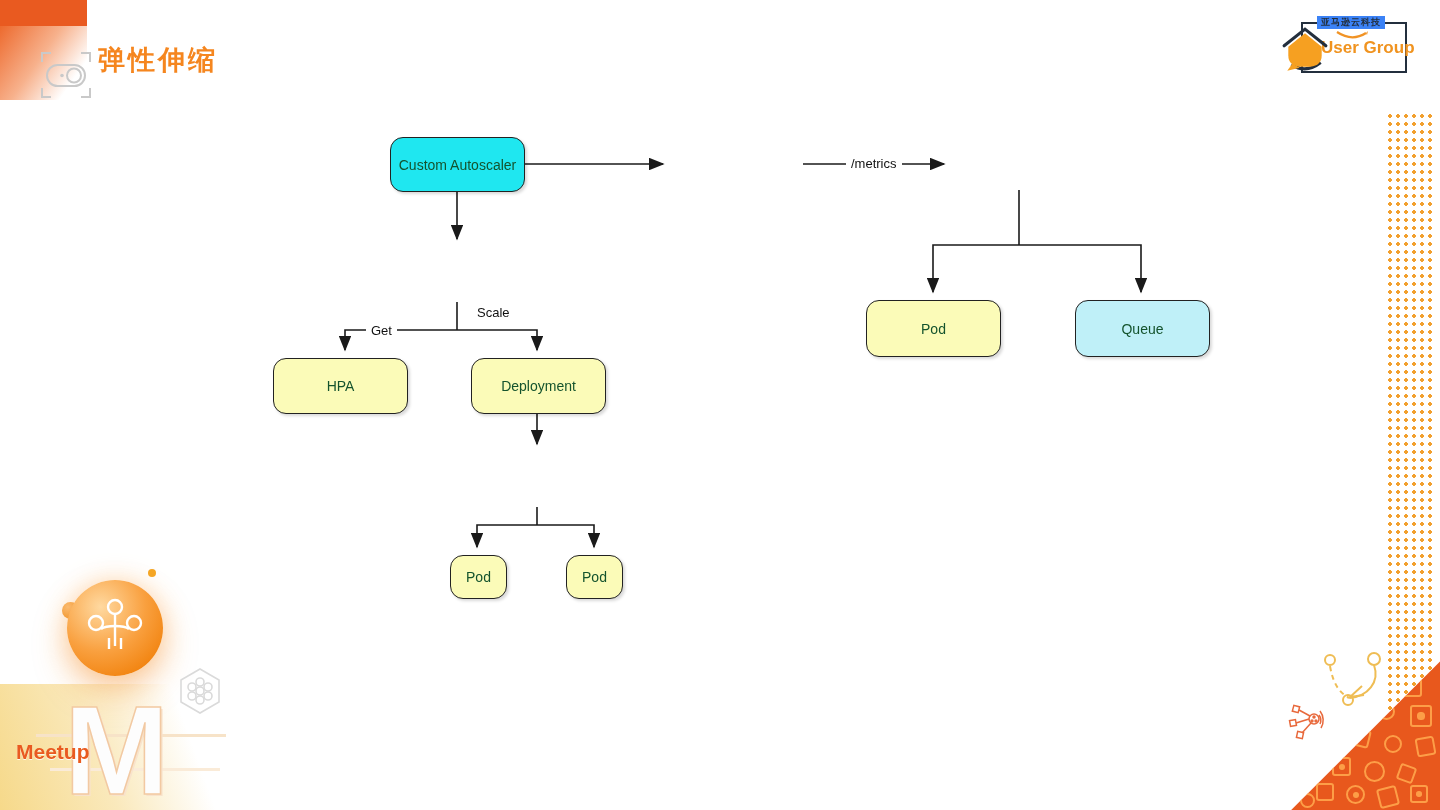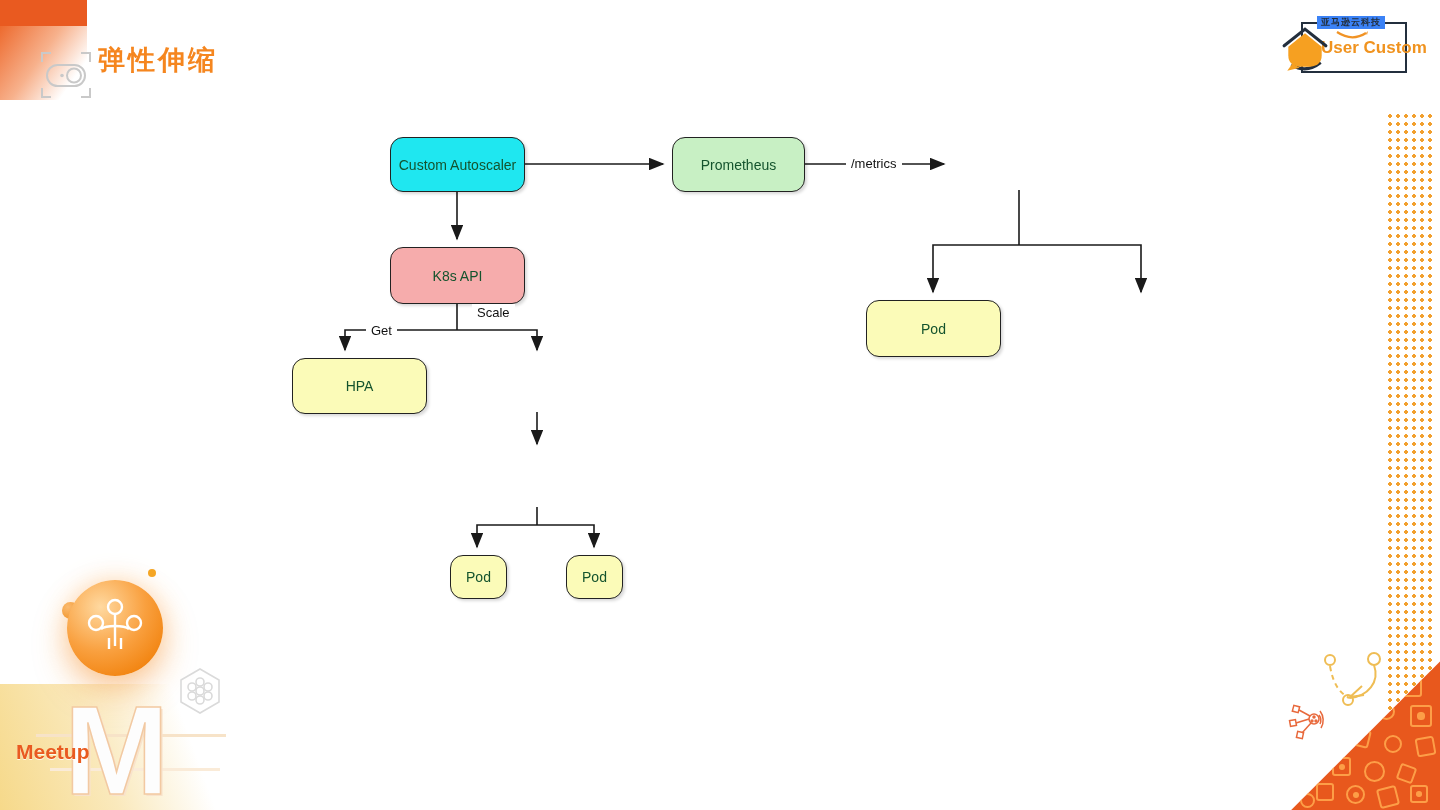--- a/index.html
+++ b/index.html
@@ -25,21 +25,21 @@
   .logo .house{position:absolute;left:-2px;top:14px;}
 
   
   .node{position:absolute;border:1.5px solid #222;border-radius:13px;display:flex;
         align-items:center;justify-content:center;font-size:14px;color:#14532d;
         box-shadow:2px 2px 3px rgba(0,0,0,.15);text-align:center;}
   .pos-autoscaler{left:390px;top:137px;width:133px;height:53px;}
   .pos-prometheus{left:672px;top:137px;width:131px;height:53px;}
   .pos-aggregator{left:953px;top:137px;width:133px;height:53px;}
   .pos-k8s{left:390px;top:247px;width:133px;height:55px;}
-  .pos-hpa{left:292px;top:358px;width:133px;height:54px;}
+  .pos-hpa{left:273px;top:358px;width:133px;height:54px;}
   .pos-deployment{left:471px;top:358px;width:133px;height:54px;}
   .pos-realicaset{left:471px;top:452px;width:133px;height:55px;}
   .pos-pod-left{left:450px;top:555px;width:55px;height:42px;}
   .pos-pod-right{left:566px;top:555px;width:55px;height:42px;}
   .pos-pod-metrics{left:866px;top:300px;width:133px;height:55px;}
   .pos-queue{left:1075px;top:300px;width:133px;height:55px;}
 
   .edges{position:absolute;left:0;top:0;width:1440px;height:810px;pointer-events:none;}
   .edge-label{position:absolute;background:#fff;padding:1px 5px;font-size:13px;color:#111;}
   .lab-metrics{left:846px;top:155px;}
@@ -105,21 +105,21 @@
 
   <div class="logo">
     <div class="rect"></div>
     <span class="cn">亚马逊云科技</span>
     <span class="smile">
       <svg width="36" height="12" viewBox="0 0 36 12" fill="none">
         <path d="M2,2 Q17,12 31,3" stroke="#F19325" stroke-width="2.2"></path>
         <path d="M31,3 l2,-2 l-1,4 z" fill="#F19325"></path>
       </svg>
     </span>
-    <span class="en">User Custom</span>
+    <span class="en">User Group</span>
     <span class="house">
       <svg width="48" height="48" viewBox="0 0 46 46">
         <path d="M10,37 Q24,46 38,35" stroke="#232F3E" stroke-width="3" fill="none"></path>
         <path d="M7,20 L23,7 L39,20 L39,28 Q39,38 28,39 L18,39 Q7,38 7,28 Z" fill="#F6A021"></path>
         <path d="M11,36 L6,43 L18,40 Z" fill="#F6A021"></path>
         <polyline points="3,19 23,3 43,19" stroke="#232F3E" stroke-width="3" fill="none" stroke-linecap="round"></polyline>
       </svg>
     </span>
   </div>
 
@@ -140,26 +140,26 @@
       <path d="M537,507 V525"></path>
       <path d="M537,525 H477 V547" marker-end="url(#arr)"></path>
       <path d="M537,525 H594 V547" marker-end="url(#arr)"></path>
       <path d="M1019,190 V245"></path>
       <path d="M1019,245 H933 V292" marker-end="url(#arr)"></path>
       <path d="M1019,245 H1141 V292" marker-end="url(#arr)"></path>
     </g>
   </svg>
 
   <div class="node pos-autoscaler" style="background: rgb(31, 231, 240);">Custom Autoscaler</div>
-  <div class="node pos-prometheus" style="background: rgb(200, 240, 196);">Prometheus</div>
-  <div class="node pos-k8s" style="background: rgb(246, 172, 172);">K8s API</div>
   <div class="node pos-hpa" style="background: rgb(251, 251, 184);">HPA</div>
+  <div class="node pos-deployment" style="background: rgb(251, 251, 184);">Deployment</div>
   <div class="node pos-pod-left" style="background: rgb(251, 251, 184);">Pod</div>
   <div class="node pos-pod-right" style="background: rgb(251, 251, 184);">Pod</div>
   <div class="node pos-pod-metrics" style="background: rgb(251, 251, 184);">Pod</div>
+  <div class="node pos-queue" style="background: rgb(191, 240, 248);">Queue</div>
 
   <span class="edge-label lab-metrics">/metrics</span>
   <span class="edge-label lab-get">Get</span>
   <span class="edge-label lab-scale">Scale</span>
 
   <div class="yellow-fade"></div>
   <div class="dot-a"></div>
   <div class="dot-b"></div>
   <div class="glow-ball">
     <svg width="64" height="64" viewBox="0 0 64 64" fill="none" stroke="#fff" stroke-width="2.4">

